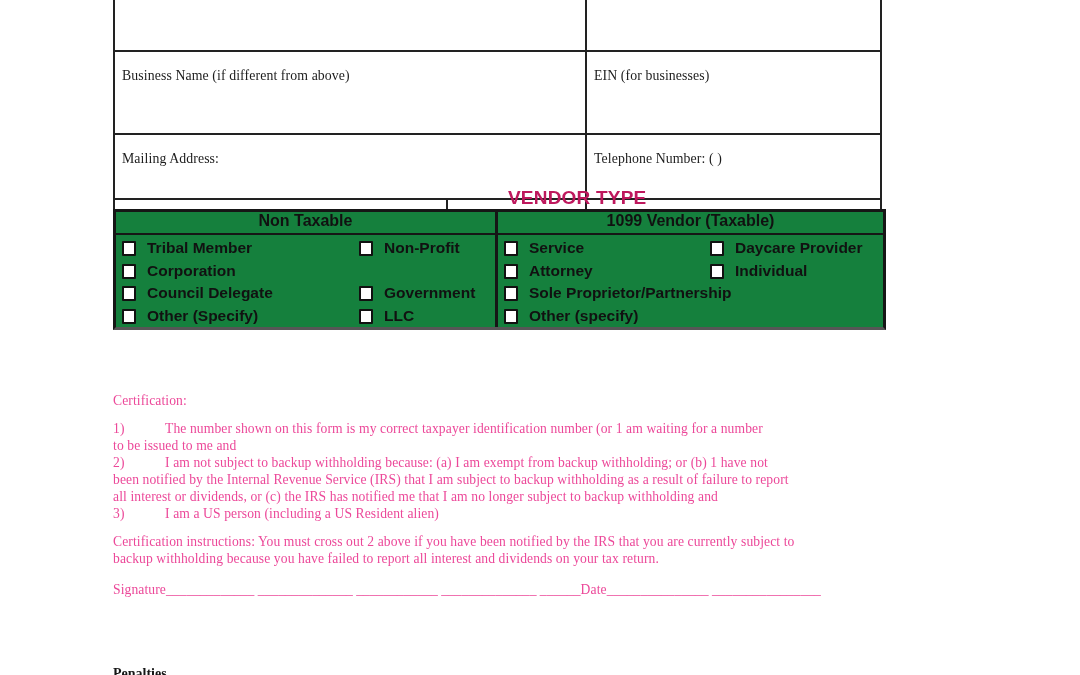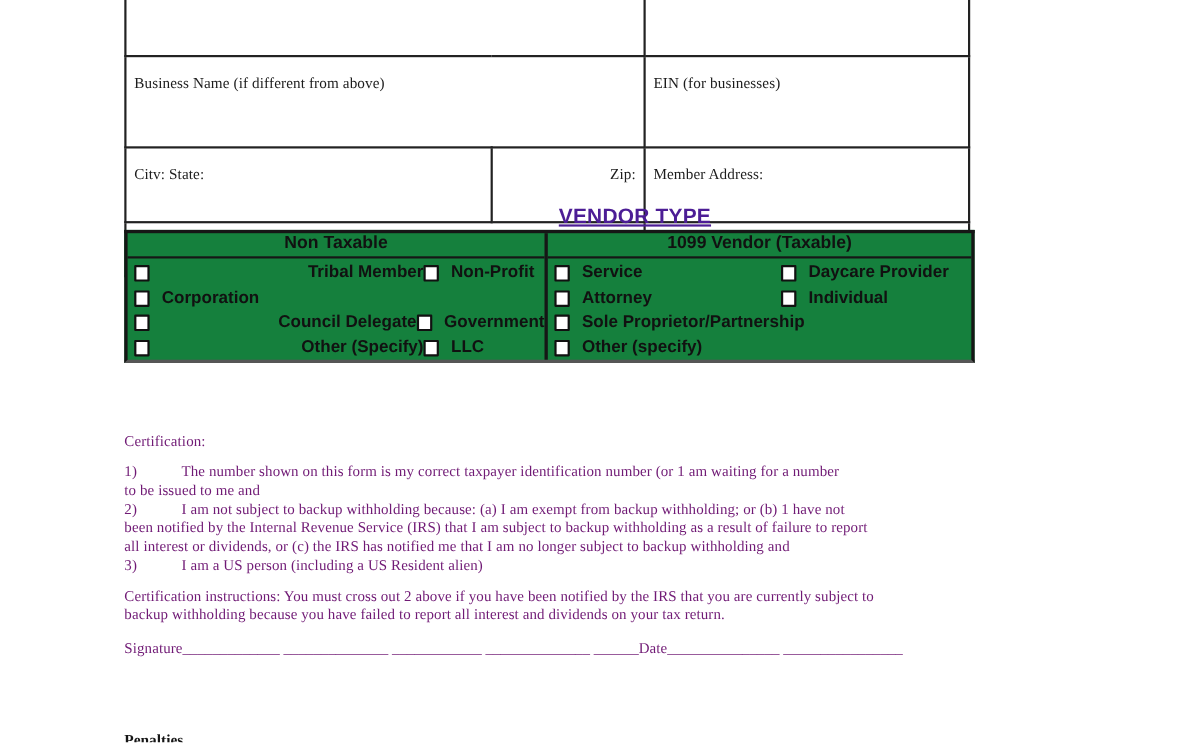--- a/index.html
+++ b/index.html
@@ -24,22 +24,22 @@
   .contact-table tr.rB td { height:49px; }
   .contact-table tr.rC td { height:31px; }
   .contact-table tr.rD td { height:34px; }
   .contact-table tr.rE td { height:15px; }
   .zip-cell { text-align:right; }
 
   
   .vt-title {
     position:absolute; left:508px; top:187px;
     font:bold 19px "Liberation Sans", sans-serif;
-    text-decoration:underline; text-decoration-thickness:2px;
-    letter-spacing:0.2px; color:#4c1d95;
+    text-decoration-thickness:2px;
+    letter-spacing:0.2px; color:#be185d;
   }
   .vt-table {
     position:absolute; left:113px; top:209px; width:773px; height:121px;
     border:3px solid #161616; border-bottom-color:#565656;
     display:flex; box-sizing:border-box; background:#15803d;
   }
   .vt-col { box-sizing:border-box; display:flex; flex-direction:column; }
   .vt-col.left  { width:382px; border-right:3px solid #161616; }
   .vt-col.right { flex:1; }
   .vt-header {
@@ -48,33 +48,33 @@
     font:bold 16px "Liberation Sans", sans-serif; color:#111;
     box-sizing:border-box;
   }
   .vt-body { padding:2px 0 0 6px; }
   .vt-row { display:flex; height:22.6px; align-items:center; }
   .vt-item {
     display:flex; align-items:center; gap:11px; white-space:nowrap;
     font:bold 15.5px "Liberation Sans", sans-serif; color:#111;
     cursor:default;
   }
-  .left  .vt-item.c1 { width:263px;justify-content:space-between; }
+  .left  .vt-item.c1 { width:237px; }
   .right .vt-item.c1 { min-width:206px; }
   .cb {
     width:10px; height:11px; flex:0 0 auto;
     border:2.6px solid #111; border-radius:1px; background:#fff;
     margin-top:1px;
   }
 
   
   .certification {
     position:absolute; left:113px; top:392px; width:785px;
     font:13.6px "Liberation Serif", serif; line-height:17px;
-    color:#701a75; letter-spacing:0.1px;
+    color:#ec4899; letter-spacing:0.1px;
   }
   .certification p { margin:0; }
   .cert-heading { margin-bottom:11px !important; }
   .cert-item .num { display:inline-block; width:52px; }
   .cert-lines { white-space:pre-wrap; }
   .cert-instructions { margin-top:11px !important; white-space:pre-wrap; }
   .sig-row { margin-top:14px !important; }
   .sig-blank, .date-blank { letter-spacing:0; }
 
   .penalties {
@@ -99,20 +99,28 @@
       <td></td>
     </tr>
     <tr class="rB">
       <td colspan="2">
         <span>Business Name (if different from above)</span>
       </td>
       <td>
         <span>EIN (for businesses)</span>
       </td>
     </tr>
+    <tr class="rC">
+      <td colspan="2">
+        <span>Mailing Address:</span>
+      </td>
+      <td>
+        <span>Telephone Number: ( )</span>
+      </td>
+    </tr>
     <tr class="rD">
       <td>
         <span>Citv: State:</span>
       </td>
       <td class="zip-cell">
         <span>Zip:</span>
       </td>
       <td>
         <span>Member Address:</span>
       </td>

